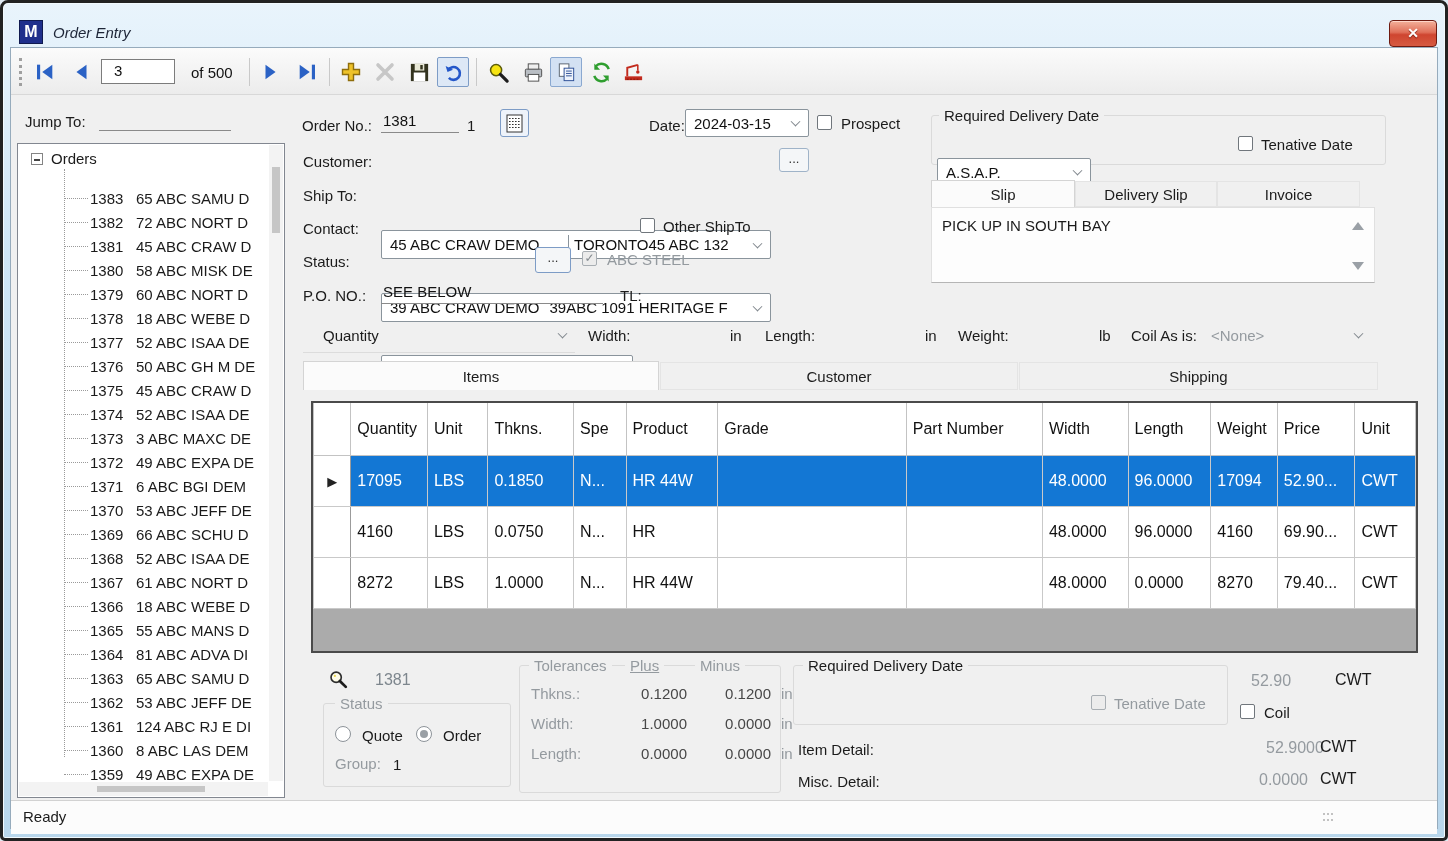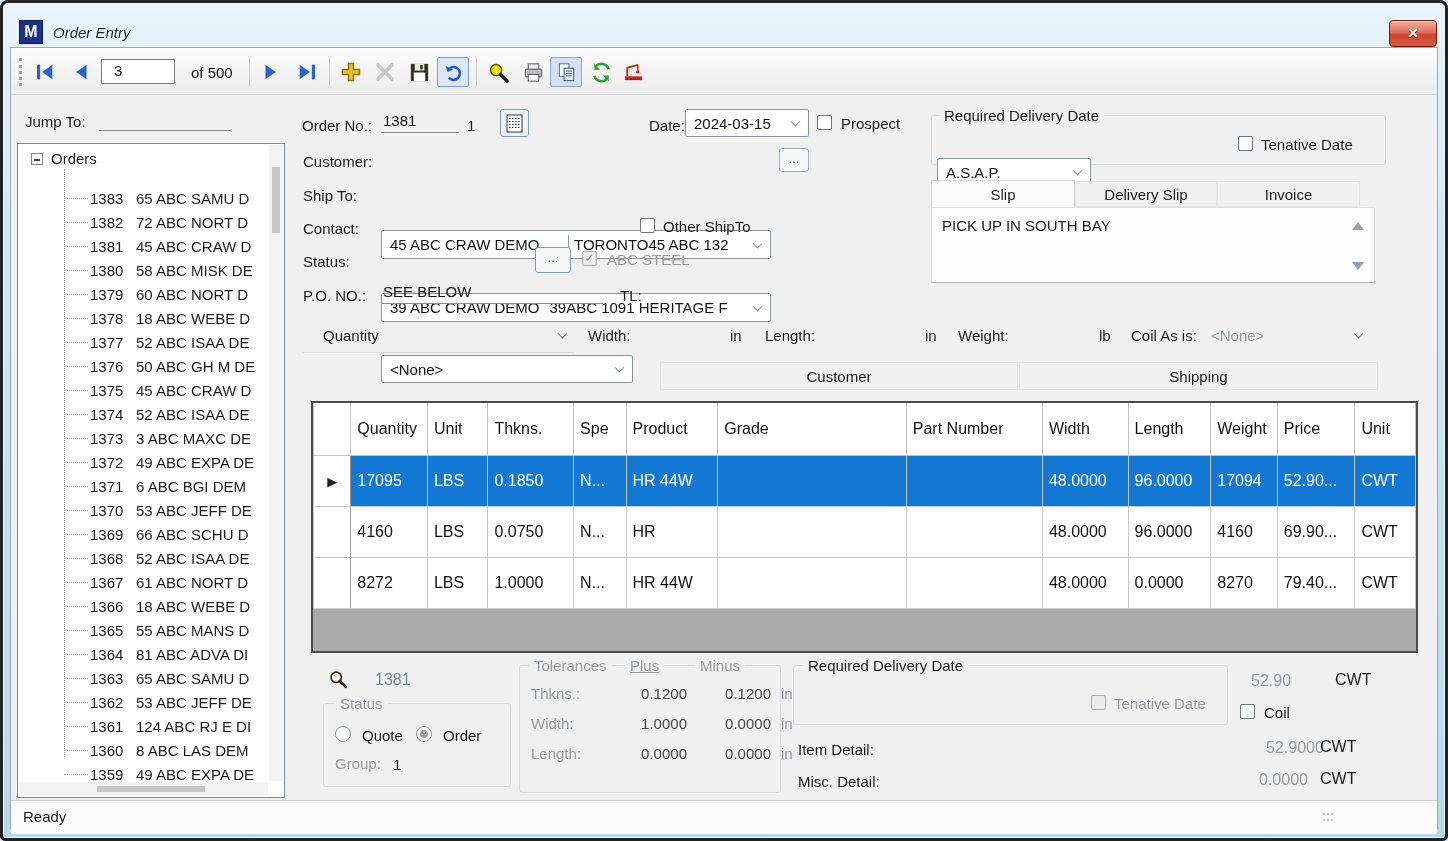--- a/index.html
+++ b/index.html
@@ -469,20 +469,21 @@
     <div class="abs lbl" style="left:585px;top:324px;">Width:</div>
     <div class="abs lbl" style="left:727px;top:324px;">in</div>
     <div class="abs lbl" style="left:762px;top:324px;">Length:</div>
     <div class="abs lbl" style="left:922px;top:324px;">in</div>
     <div class="abs lbl" style="left:955px;top:324px;">Weight:</div>
     <div class="abs lbl" style="left:1096px;top:324px;">lb</div>
     <div class="abs lbl" style="left:1128px;top:324px;">Coil As is:</div>
     <div class="abs lbl glbl" style="left:1208px;top:324px;">&lt;None&gt;</div>
     <span class="chev" style="left:1352px;top:332px;position:absolute;"></span>
 
+    <div class="abs tab active" style="left:300px;top:358px;width:356px;height:29px;">Items</div>
     <div class="abs tab idle" style="left:657px;top:359px;width:358px;height:28px;">Customer</div>
     <div class="abs tab idle" style="left:1016px;top:359px;width:359px;height:28px;">Shipping</div>
 
     <div class="gridwrap">
       <table class="grid">
         <colgroup>
           <col style="width:37px">
             <col style="width:76px">
             <col style="width:60px">
             <col style="width:85px">

